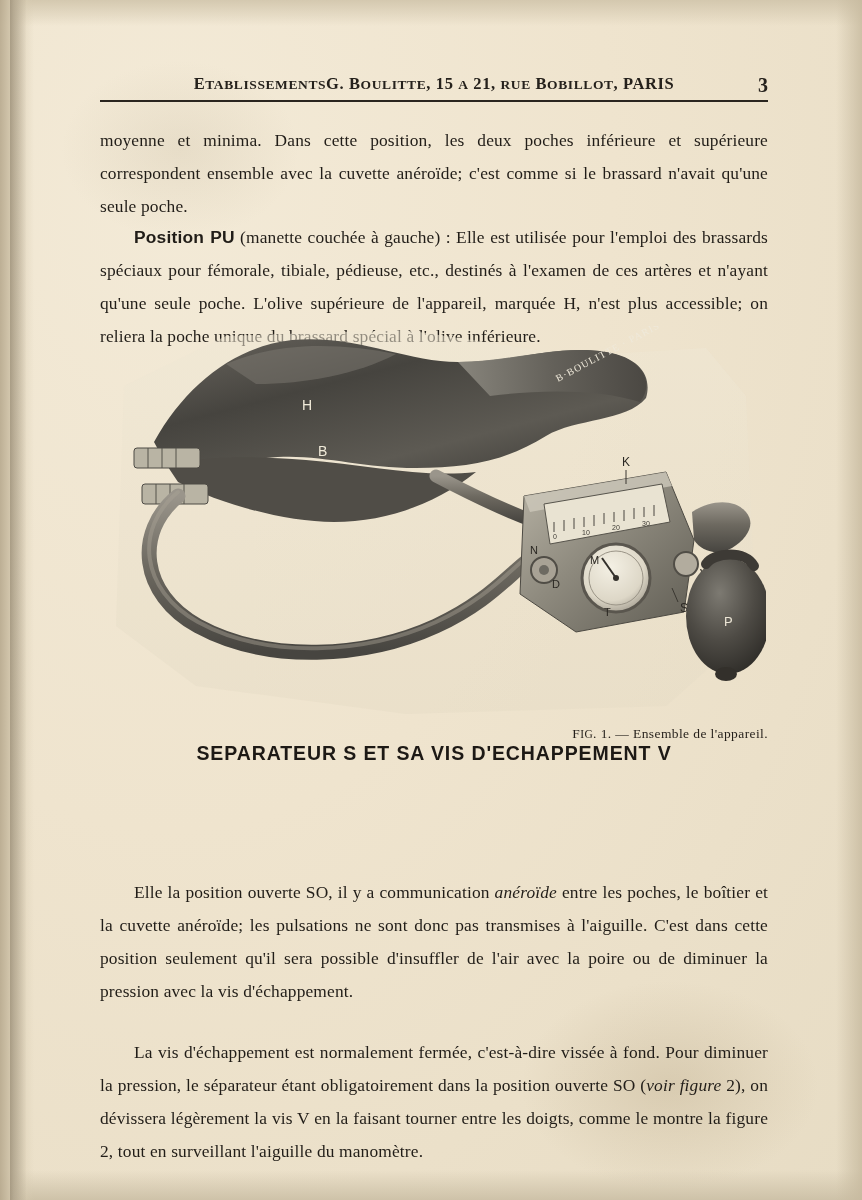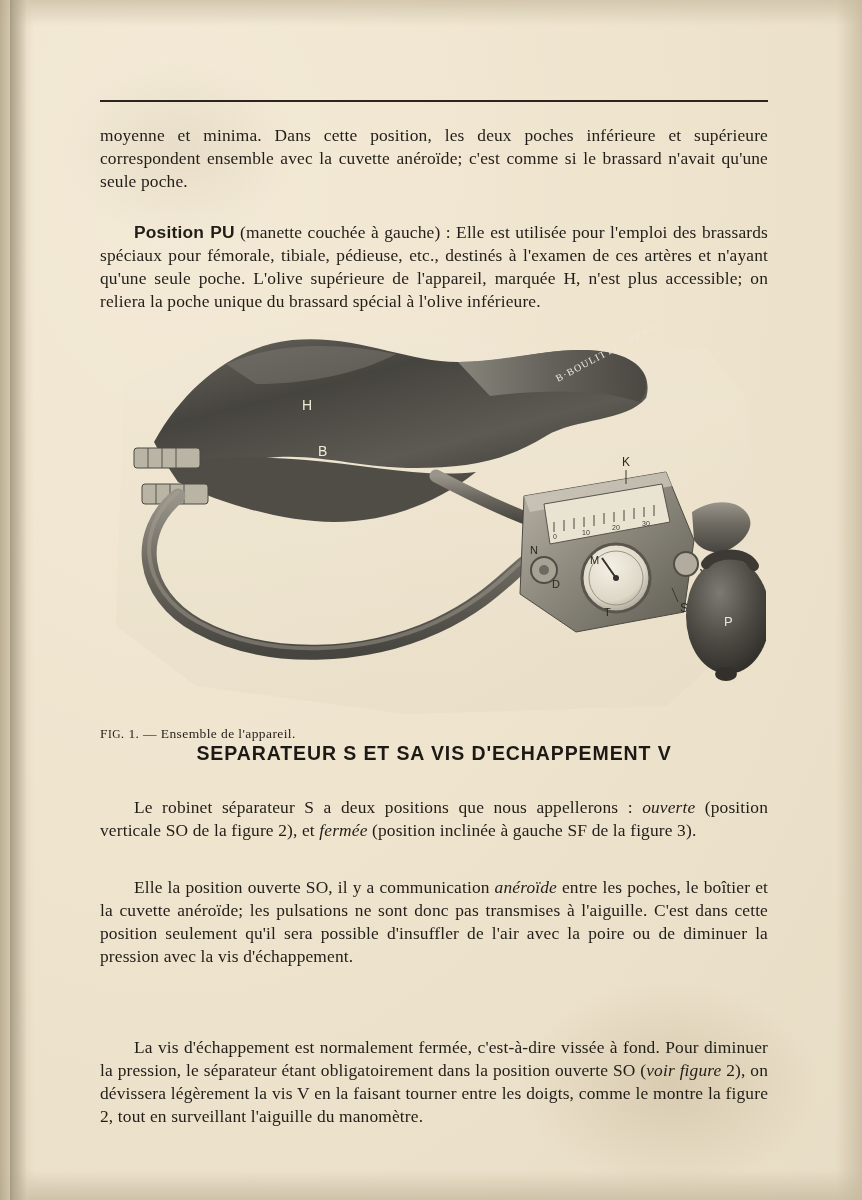--- a/index.html
+++ b/index.html
@@ -94,21 +94,21 @@
   .rule {
     position: absolute;
     top: 100px; left: 0; width: 668px; height: 2px;
     background: #2a251f;
   }
 
   
   .para {
     color: #211d18;
     font-size: 17.4px;
-    line-height: 23px;
+    line-height: 33px;
     text-align: justify;
     letter-spacing: .15px;
     margin: 0;
   }
   .para.indent { text-indent: 34px; }
   .blk { position: absolute; left: 0; width: 668px; }
 
   b.run { font-family: "Liberation Sans", sans-serif; font-weight: bold; letter-spacing: .2px;}
   i.it { font-style: italic; }
 
@@ -116,21 +116,21 @@
   .figure {
     position: absolute;
     left: 6px;
     top: 326px;
     width: 660px;
     height: 392px;
   }
   .figcap {
     position: absolute;
     left: 0; top: 726px; width: 668px;
-    text-align: left;
+    text-align: right;
     font-size: 13.5px;
     letter-spacing: .4px;
     color: #241f1a;
   }
   .figcap .sc { font-size: 11.5px; }
 
   .section-head {
     position: absolute;
     left: 0; top: 742px; width: 668px;
     text-align: center;
@@ -147,20 +147,26 @@
 </head>
 <body>
 
 <div class="page">
 
   <div class="stain-b"></div>
   <div class="stain-a"></div>
 
   <div class="content inked">
 
+    <div class="runhead">
+      <div class="title">
+        <span>E</span><span class="sc">TABLISSEMENTS</span><span>G. B</span><span class="sc">OULITTE</span><span>, 15 </span><span class="sc">A</span><span> 21, </span><span class="sc">RUE</span><span> B</span><span class="sc">OBILLOT</span><span>, PARIS</span>
+      </div>
+      <div class="pageno">3</div>
+    </div>
     <div class="rule"></div>
 
     <div class="blk" style="top:124px;">
       <p class="para">moyenne et minima. Dans cette position, les deux poches inférieure et supérieure correspondent ensemble avec la cuvette anéroïde; c'est comme si le brassard n'avait qu'une seule poche.</p>
     </div>
 
     <div class="blk" style="top:221px;">
       <p class="para indent"><b class="run">Position PU</b><span> (manette couchée à gauche) : Elle est utilisée pour l'emploi des brassards spéciaux pour fémorale, tibiale, pédieuse, etc., destinés à l'examen de ces artères et n'ayant qu'une seule poche. L'olive supérieure de l'appareil, marquée H, n'est plus accessible; on reliera la poche unique du brassard spécial à l'olive inférieure.</span></p>
     </div>
 
@@ -285,23 +291,20 @@
         <text x="618" y="300" font-family="Liberation Sans, sans-serif" font-size="13" fill="#ece6d6">P</text>
       </svg>
     </div>
 
     <div class="figcap">
       <span>F</span><span class="sc">IG</span><span>. 1. — Ensemble de l'appareil.</span>
     </div>
 
     <div class="section-head">SEPARATEUR S ET SA VIS D'ECHAPPEMENT V</div>
 
-    <div class="blk" style="top:796px;">
-      <p class="para indent"><span>Le robinet séparateur S a deux positions que nous appellerons : </span><i class="it">ouverte</i><span> (position verticale SO de la figure 2), et </span><i class="it">fermée</i><span> (position inclinée à gauche SF de la figure 3).</span></p>
-    </div>
 
     <div class="blk" style="top:876px;">
       <p class="para indent"><span>Elle la position ouverte SO, il y a communication </span><i class="it">anéroïde</i><span> entre les poches, le boîtier et la cuvette anéroïde; les pulsations ne sont donc pas transmises à l'aiguille. C'est dans cette position seulement qu'il sera possible d'insuffler de l'air avec la poire ou de diminuer la pression avec la vis d'échappement.</span></p>
     </div>
 
     <div class="blk" style="top:1036px;">
       <p class="para indent"><span>La vis d'échappement est normalement fermée, c'est-à-dire vissée à fond. Pour diminuer la pression, le séparateur étant obligatoirement dans la position ouverte SO (</span><i class="it">voir figure</i><span> 2), on dévissera légèrement la vis V en la faisant tourner entre les doigts, comme le montre la figure 2, tout en surveillant l'aiguille du manomètre.</span></p>
     </div>
 
   </div>

